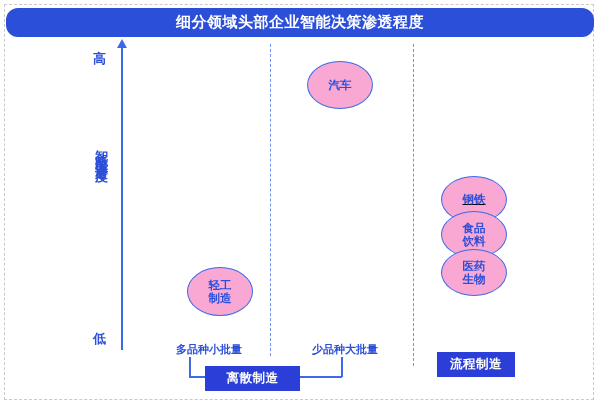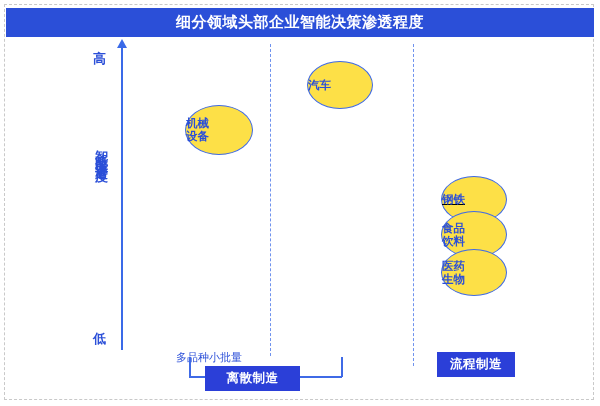--- a/index.html
+++ b/index.html
@@ -32,20 +32,21 @@
     position: absolute;
     left: 6px;
     top: 8px;
     width: 588px;
     height: 29px;
     background: #2b4fd8;
     display: flex;
     align-items: center;
     justify-content: center;
     box-sizing: border-box;
+    border-radius: 12px;
   }
   .title-text {
     color: #ffffff;
     font-size: 15px;
     font-weight: bold;
     letter-spacing: 0.5px;
   }
   
   .axis {
     position: absolute;
@@ -92,43 +93,43 @@
     position: absolute;
     top: 44px;
     width: 0;
     border-left: 1px dashed #6f92ee;
   }
   .divider.d1 { left: 270px; height: 312px; }
   .divider.d2 { left: 413px; height: 322px; }
   
   .ellipse {
     position: absolute;
-    background: #fde047;
+    background: #f9a8d4;
     border: 1.4px solid #3f6ae6;
     border-radius: 50%;
     display: flex;
     align-items: center;
+    justify-content: center;
     box-sizing: border-box;
   }
   .ellipse .elabel {
     color: #2b4fd8;
     font-size: 11.5px;
     font-weight: bold;
     line-height: 13px;
     text-align: center;
     white-space: pre-line;
   }
   
   .bottom-cap {
     position: absolute;
     color: #2b4fd8;
     font-size: 11px;
-    font-weight: normal;
+    font-weight: bold;
     white-space: nowrap;
-    margin-top: 8px;
   }
   
   .conn {
     position: absolute;
     background: #3f6ae6;
   }
   
   .catbox {
     position: absolute;
     background: #2b3fd8;
@@ -158,42 +159,43 @@
 
   <div class="axis-head"></div>
   <div class="axis"></div>
   <div class="axis-cap-high">高</div>
   <div class="axis-cap-low">低</div>
   <div class="axis-caption">智能决策渗透度</div>
 
   <div class="divider d1"></div>
   <div class="divider d2"></div>
 
-  <div class="ellipse" style="left:185px; top:105px; width:68px; height:50px;">
-    <span class="elabel">机械
-设备</span>
+  <div class="ellipse" style="left:187px; top:267px; width:66px; height:49px;">
+    <span class="elabel">轻工
+制造</span>
   </div>
 
   <div class="ellipse" style="left:307px; top:61px; width:66px; height:48px;">
     <span class="elabel">汽车</span>
   </div>
 
   <div class="ellipse" style="left:441px; top:176px; width:66px; height:47px;text-decoration:underline;">
     <span class="elabel">钢铁</span>
   </div>
   <div class="ellipse" style="left:441px; top:211px; width:66px; height:47px;">
     <span class="elabel">食品
 饮料</span>
   </div>
   <div class="ellipse" style="left:441px; top:249px; width:66px; height:47px;">
     <span class="elabel">医药
 生物</span>
   </div>
 
   <div class="bottom-cap" style="left:176px; top:342px;">多品种小批量</div>
+  <div class="bottom-cap" style="left:312px; top:342px;">少品种大批量</div>
 
   <div class="conn" style="left:189px; top:357px; width:1.5px; height:20px;"></div>
   <div class="conn" style="left:189px; top:376px; width:18px; height:1.5px;"></div>
   <div class="conn" style="left:341px; top:357px; width:1.5px; height:20px;"></div>
   <div class="conn" style="left:299px; top:376px; width:43px; height:1.5px;"></div>
 
   <div class="catbox" style="left:437px; top:352px; width:78px; height:25px;">
     <span class="clabel">流程制造</span>
   </div>
   <div class="catbox" style="left:205px; top:366px; width:95px; height:25px;">

